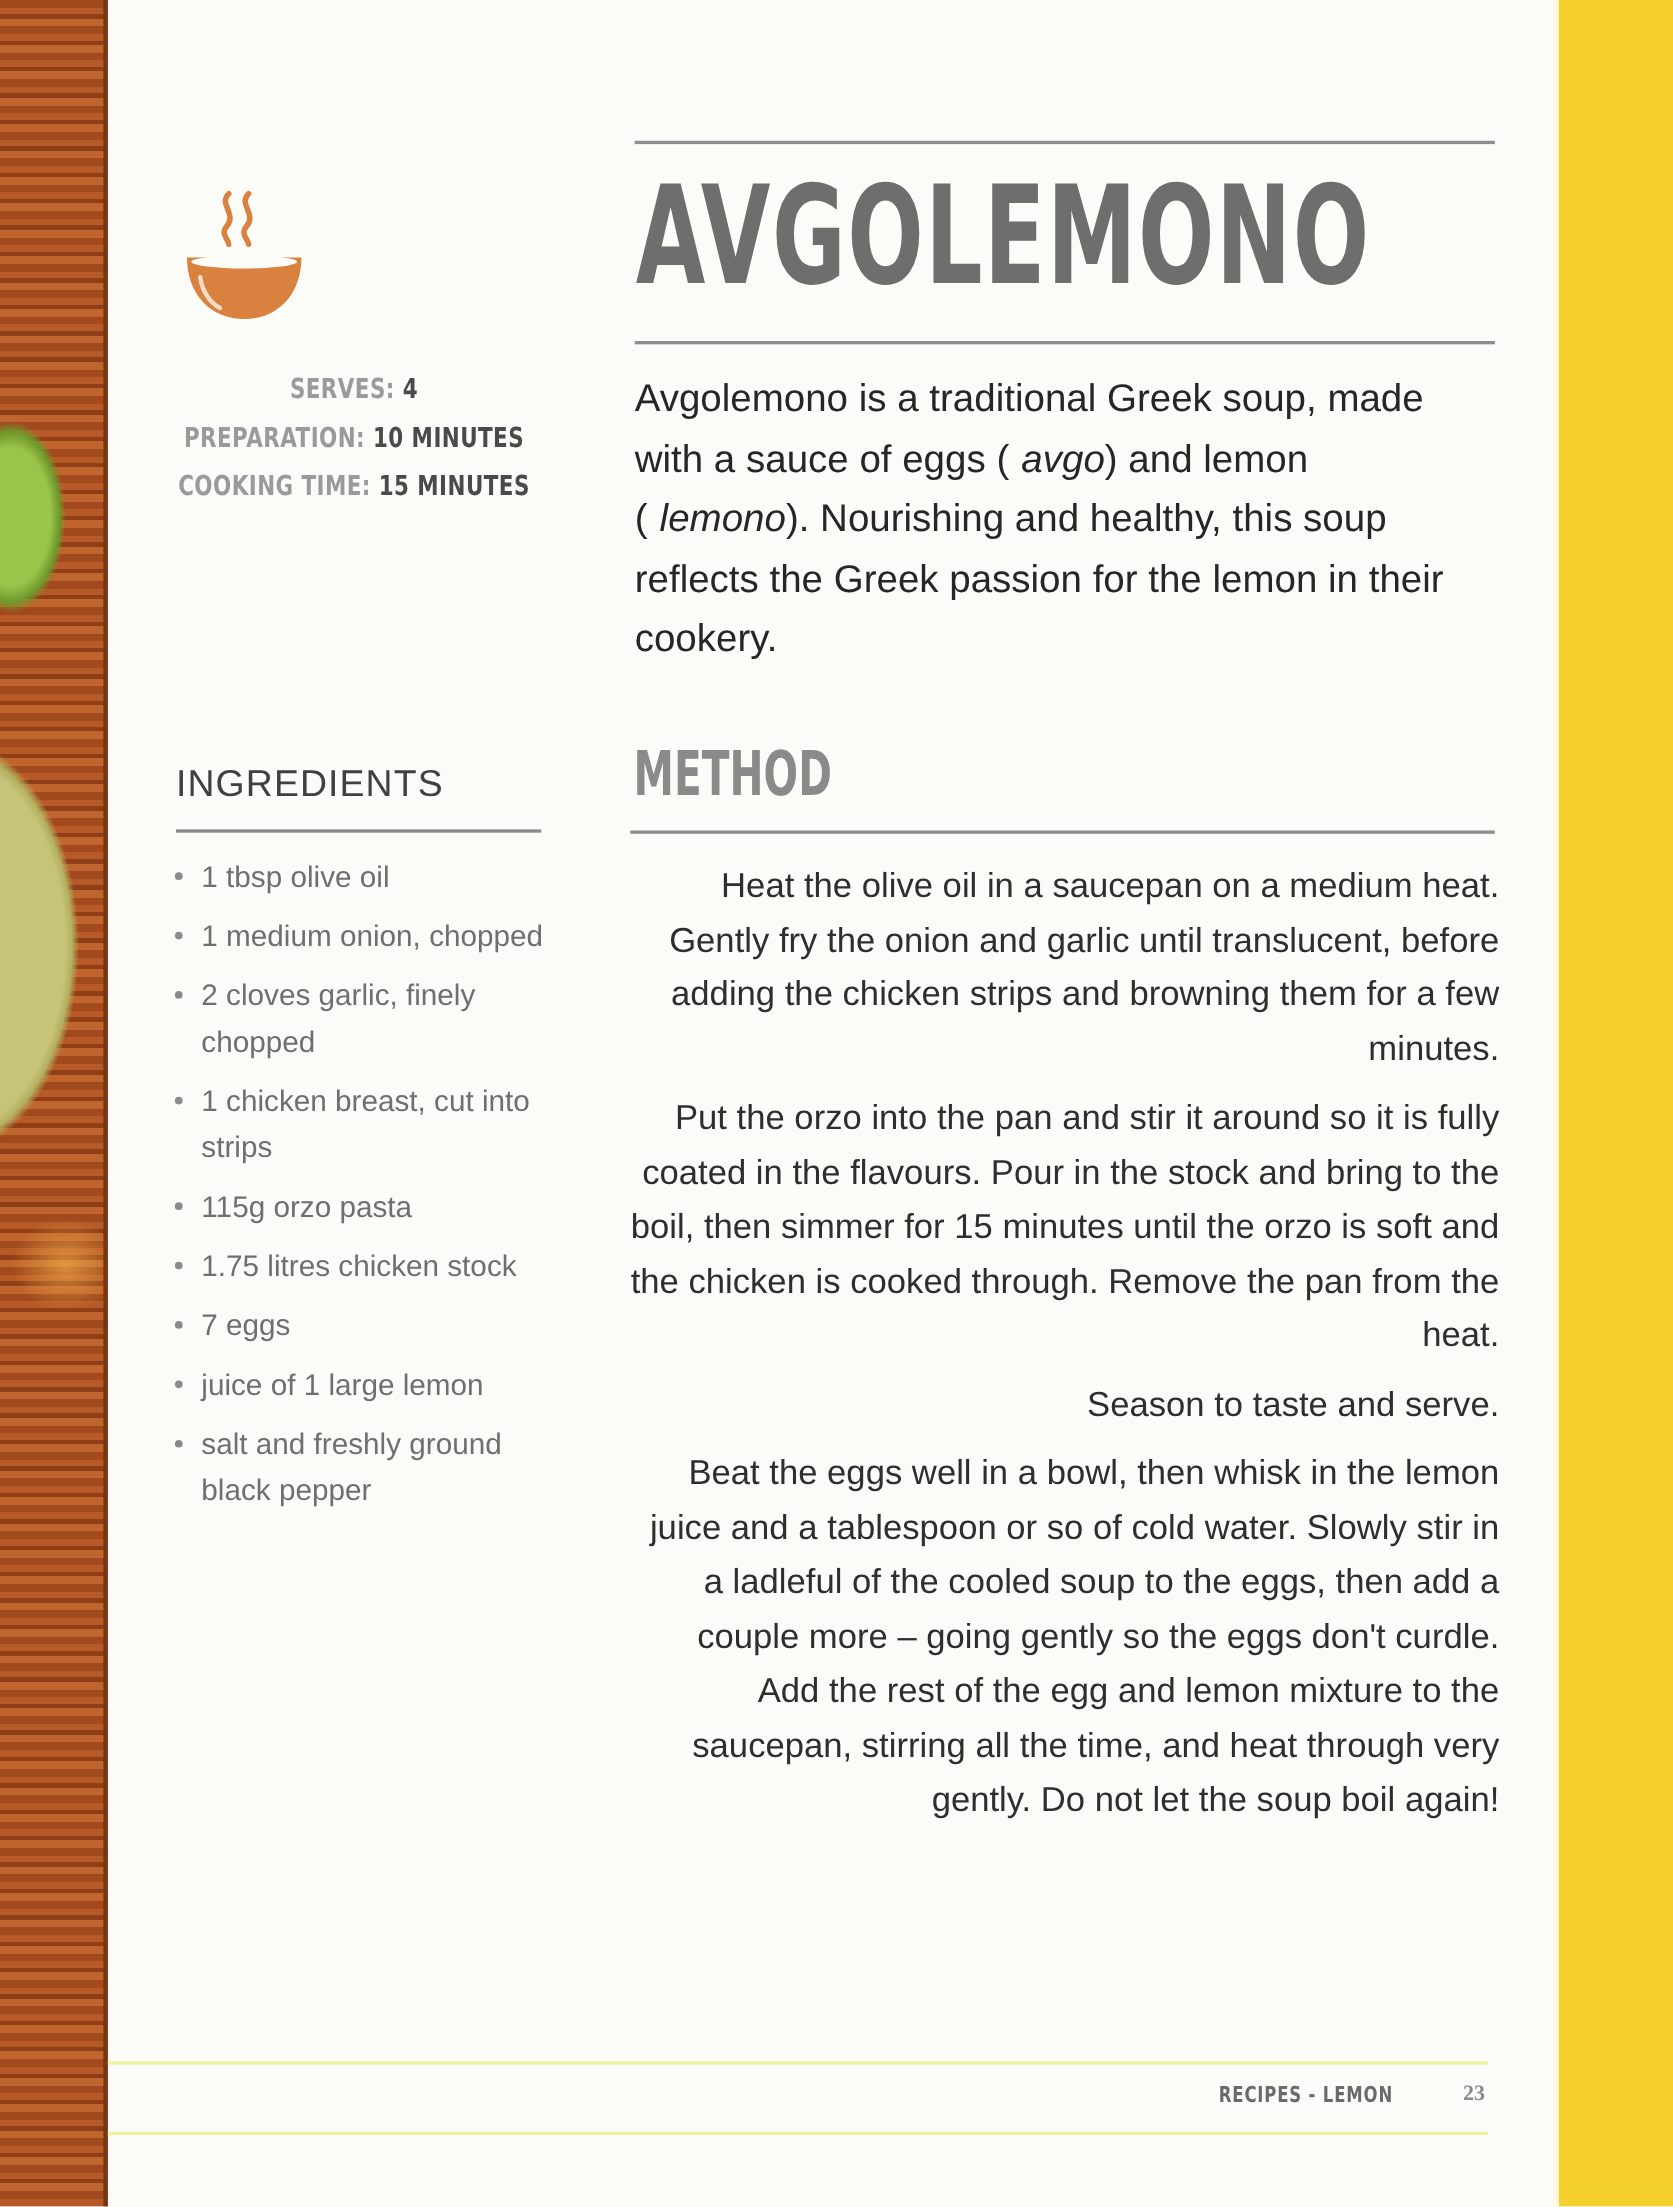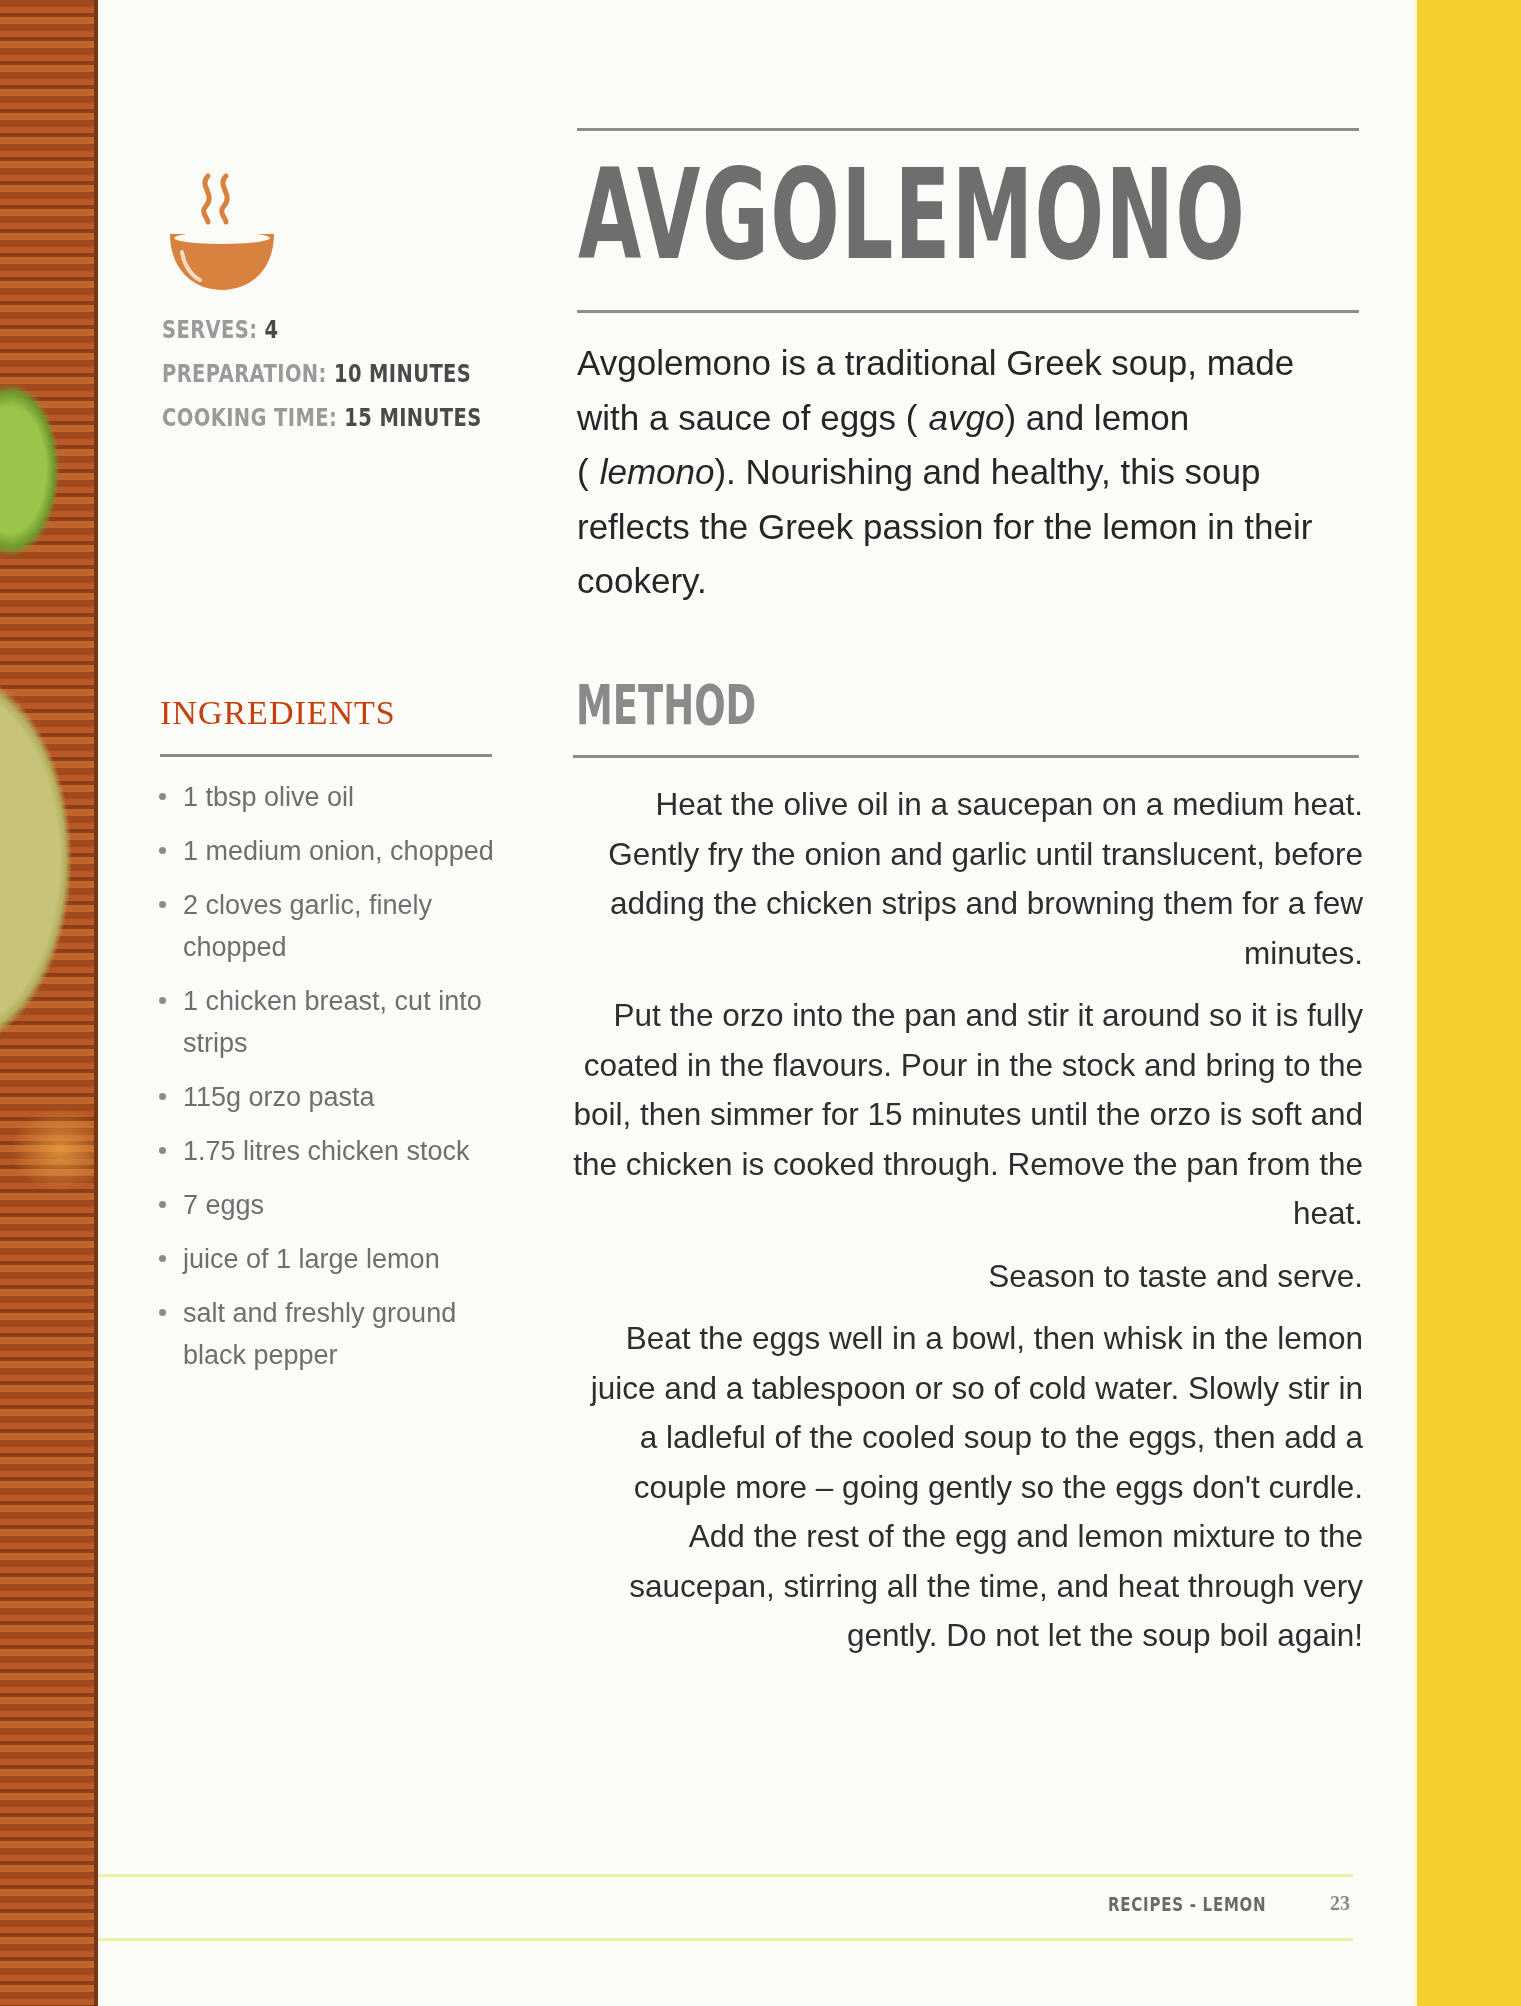--- a/index.html
+++ b/index.html
@@ -31,33 +31,33 @@
       background: #f5cf2e;
     }
     .yellow-strip::before {
       content: ""; position: absolute; left: -6px; top: 0; width: 6px; height: 100%;
       background: linear-gradient(90deg, #fbfbf8, #fdf6cf);
     }
 
     
     .soup-icon { position: absolute; left: 164px; top: 168px; width: 116px; height: 125px; }
 
-    .meta { position: absolute; left: 162px; top: 308px; font-family: "DejaVu Sans", sans-serif; }
+    .meta { position: absolute; left: 162px; top: 332px; font-family: "DejaVu Sans", sans-serif; text-align: center; }
     .meta-row {
       font-size: 25px; line-height: 44px; letter-spacing: 0.5px;
       font-weight: bold; transform: scaleX(0.78); transform-origin: left center;
       white-space: nowrap;
     }
     .meta-label { color: #9a9a9a; }
     .meta-value { color: #4a4a4a; }
 
     .ingredients-heading {
       position: absolute; left: 160px; top: 694px;
-      font-size: 34px; color: #c2410c; letter-spacing: 1px;
-      font-family: Liberation Serif, serif;
+      font-size: 34px; color: #404040; letter-spacing: 1px;
+      font-family: Liberation Sans, sans-serif;
     }
     .ingredients-rule {
       position: absolute; left: 160px; top: 754px; width: 332px; height: 3px;
       background: #8a8a8a;
     }
     .ingredients-list { position: absolute; left: 155px; top: 776px; width: 345px; list-style: none; }
     .ingredient {
       position: relative; padding-left: 28px;
       font-size: 27px; line-height: 42px; color: #6f6f6f;
       margin-bottom: 12px; font-weight: 300;

